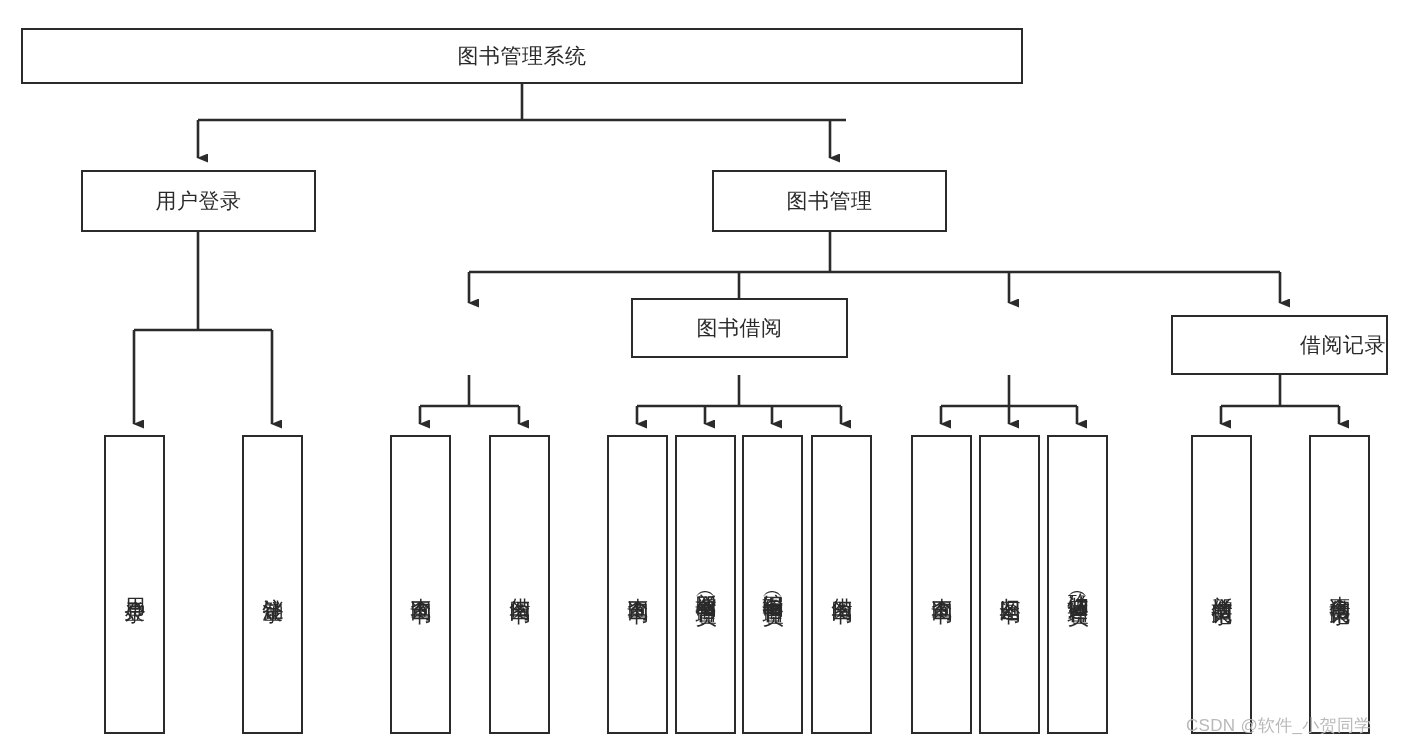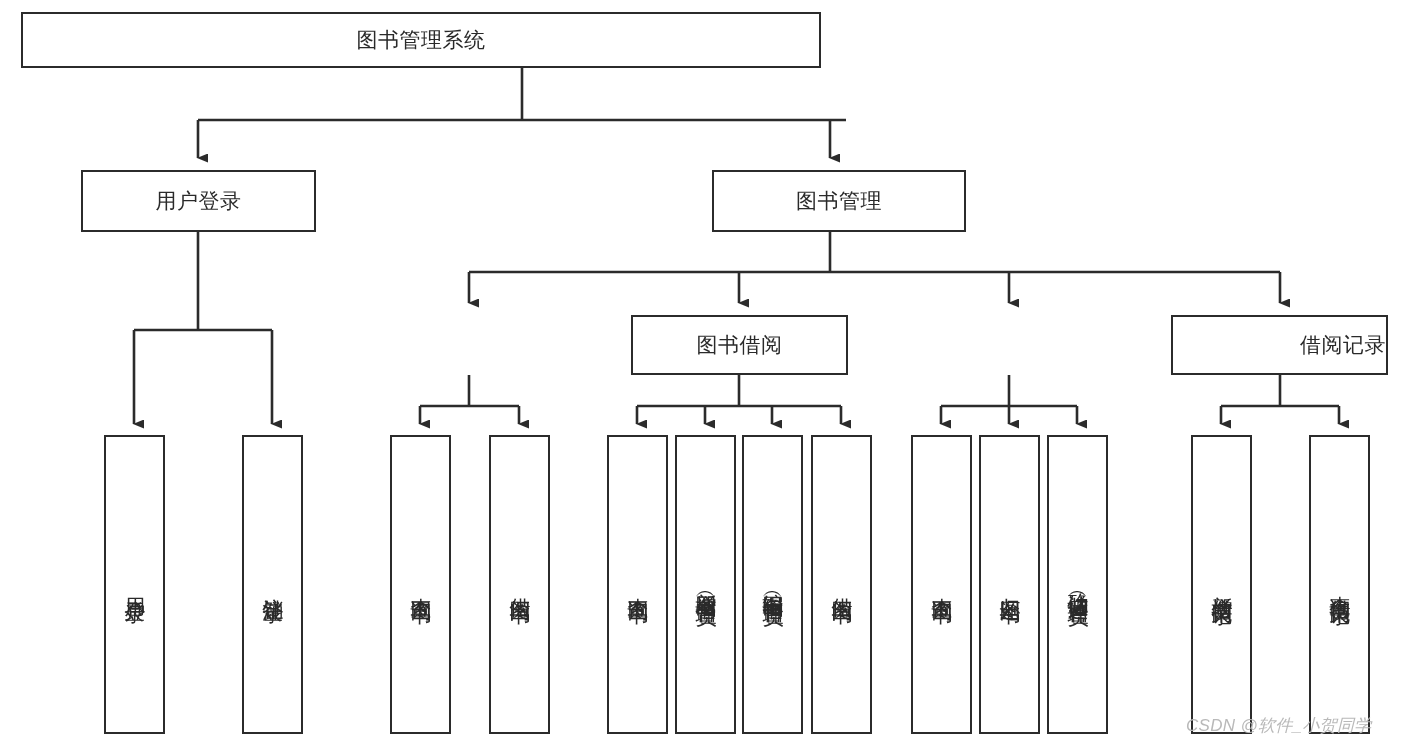--- a/index.html
+++ b/index.html
@@ -65,21 +65,20 @@
     font-size: 22px;
   }
   .watermark {
     position: absolute;
     left: 1186px;
     top: 714px;
     font-size: 17px;
     color: #b9b9b9;
     white-space: nowrap;
     letter-spacing: 0.3px;
-    font-style: italic;
   }
 </style>
 </head>
 <body>
 
 <div id="canvas">
 
   <svg class="svg-layer" viewBox="0 0 1405 747" xmlns="http://www.w3.org/2000/svg">
     <defs>
       <marker id="arrow" markerWidth="9" markerHeight="11" refX="4.5" refY="10" orient="auto" markerUnits="userSpaceOnUse">
@@ -123,32 +122,32 @@
       <path d="M1009,406 L1009,424" marker-end="url(#arrow)"></path>
       <path d="M1077,406 L1077,424" marker-end="url(#arrow)"></path>
 
       <path d="M1280,375 L1280,406"></path>
       <path d="M1221,406 L1339,406"></path>
       <path d="M1221,406 L1221,424" marker-end="url(#arrow)"></path>
       <path d="M1339,406 L1339,424" marker-end="url(#arrow)"></path>
     </g>
   </svg>
 
-  <div class="node h node-root" style="left:21px; top:12px; width:800px; height:56px;">
+  <div class="node h node-root" style="left:21px; top:28px; width:1002px; height:56px;">
     <span>图书管理系统</span>
   </div>
 
   <div class="node h" style="left:81px; top:170px; width:235px; height:62px;">
     <span>用户登录</span>
   </div>
-  <div class="node h" style="left:712px; top:170px; width:254px; height:62px;">
+  <div class="node h" style="left:712px; top:170px; width:235px; height:62px;">
     <span>图书管理</span>
   </div>
 
-  <div class="node h" style="left:631px; top:315px; width:217px; height:60px;">
+  <div class="node h" style="left:631px; top:298px; width:217px; height:60px;">
     <span>图书借阅</span>
   </div>
   <div class="node h" style="left:1171px; top:315px; width:217px; height:60px;justify-content:flex-end;">
     <span>借阅记录</span>
   </div>
 
   <div class="node v" style="left:104px; top:435px; width:61px; height:299px;">
     <span class="vtext">用户登录</span>
   </div>
   <div class="node v" style="left:242px; top:435px; width:61px; height:299px;">

